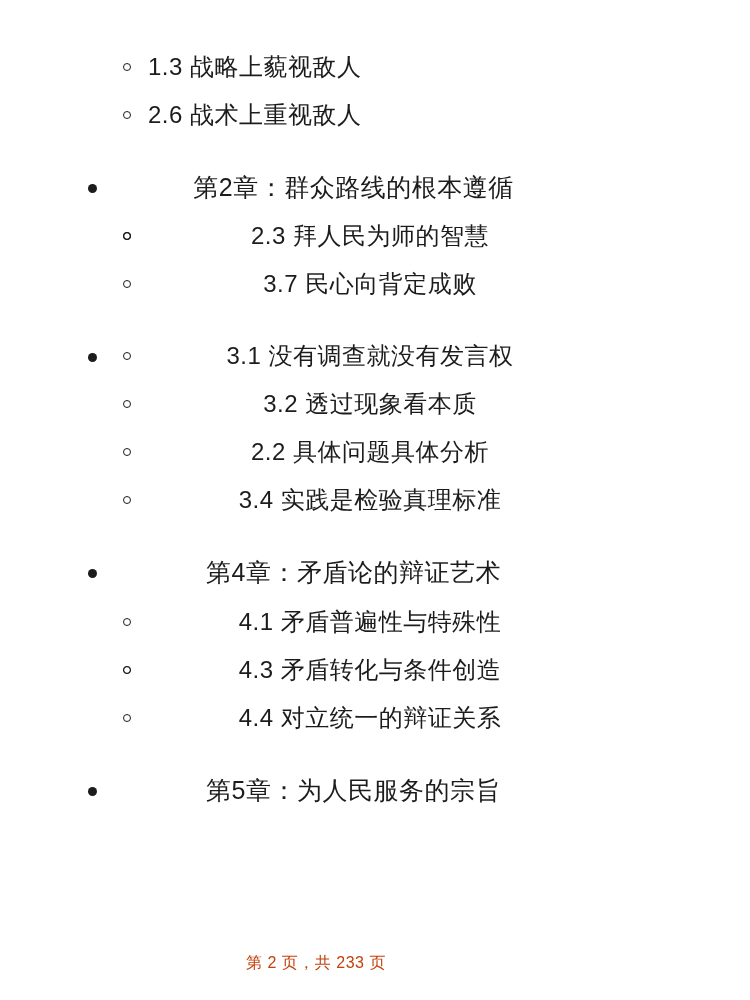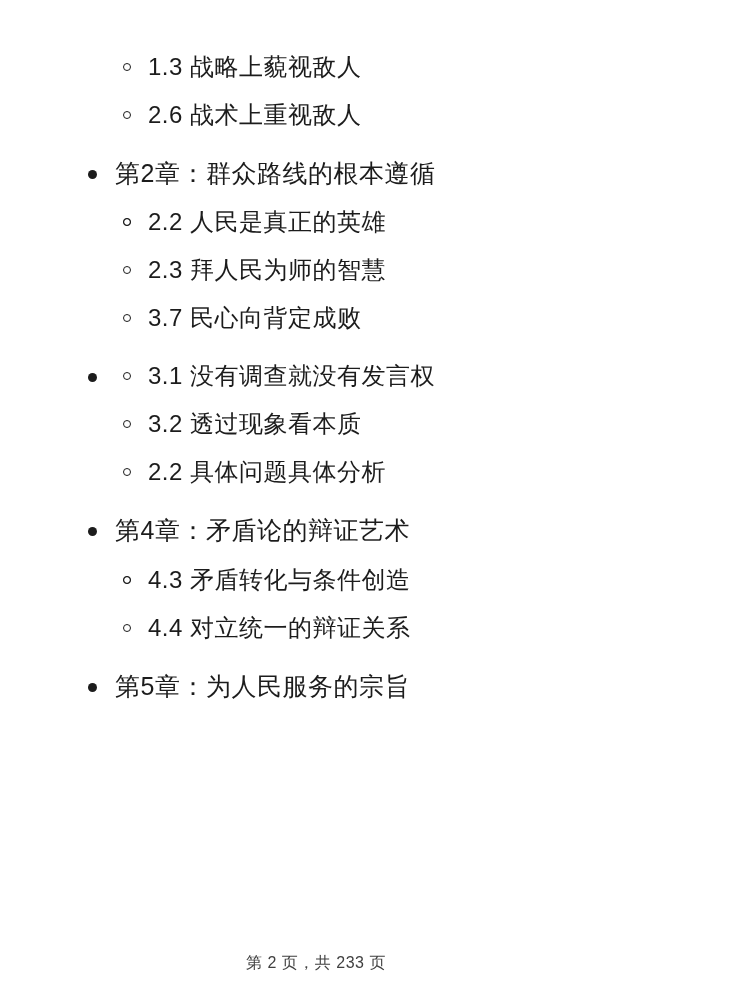--- a/index.html
+++ b/index.html
@@ -73,30 +73,31 @@
     border-radius: 50%;
     border: 1.6px solid #1c1c1c;
     background: transparent;
     box-sizing: border-box;
   }
   .sub-list {
     margin: 0;
     padding: 0;
   }
   .group-gap {
-    margin-top: 28px;
+    margin-top: 42px;
+    text-align: center;
   }
   .footer {
     position: absolute;
     left: 0;
     right: 0;
     bottom: 26px;
     text-align: center;
     font-size: 16px;
-    color: #404040;
+    color: #c2410c;
     letter-spacing: 0.5px;
   }
 </style>
 </head>
 <body>
 
 <div class="page">
 
   <div class="toc">
 
@@ -115,21 +116,20 @@
       <div class="lvl1">
         <span class="bullet"></span>
         <span>第2章：群众路线的根本遵循</span>
       </div>
       <div class="sub-list">
         <div class="lvl2">
           <span class="bullet"></span>
         </div>
         <div class="lvl2">
           <span class="bullet"></span>
-          <span>2.2 人民是真正的英雄</span>
         </div>
         <div class="lvl2">
           <span class="bullet"></span>
           <span>2.3 拜人民为师的智慧</span>
         </div>
         <div class="lvl2">
           <span class="bullet"></span>
           <span>3.7 民心向背定成败</span>
         </div>
       </div>
@@ -145,29 +145,37 @@
           <span>3.1 没有调查就没有发言权</span>
         </div>
         <div class="lvl2">
           <span class="bullet"></span>
           <span>3.2 透过现象看本质</span>
         </div>
         <div class="lvl2">
           <span class="bullet"></span>
           <span>2.2 具体问题具体分析</span>
         </div>
+        <div class="lvl2">
+          <span class="bullet"></span>
+          <span>3.4 实践是检验真理标准</span>
+        </div>
       </div>
     </div>
 
     <div class="toc-group group-gap">
       <div class="lvl1">
         <span class="bullet"></span>
         <span>第4章：矛盾论的辩证艺术</span>
       </div>
       <div class="sub-list">
+        <div class="lvl2">
+          <span class="bullet"></span>
+          <span>4.1 矛盾普遍性与特殊性</span>
+        </div>
         <div class="lvl2">
           <span class="bullet"></span>
         </div>
         <div class="lvl2">
           <span class="bullet"></span>
           <span>4.3 矛盾转化与条件创造</span>
         </div>
         <div class="lvl2">
           <span class="bullet"></span>
           <span>4.4 对立统一的辩证关系</span>

